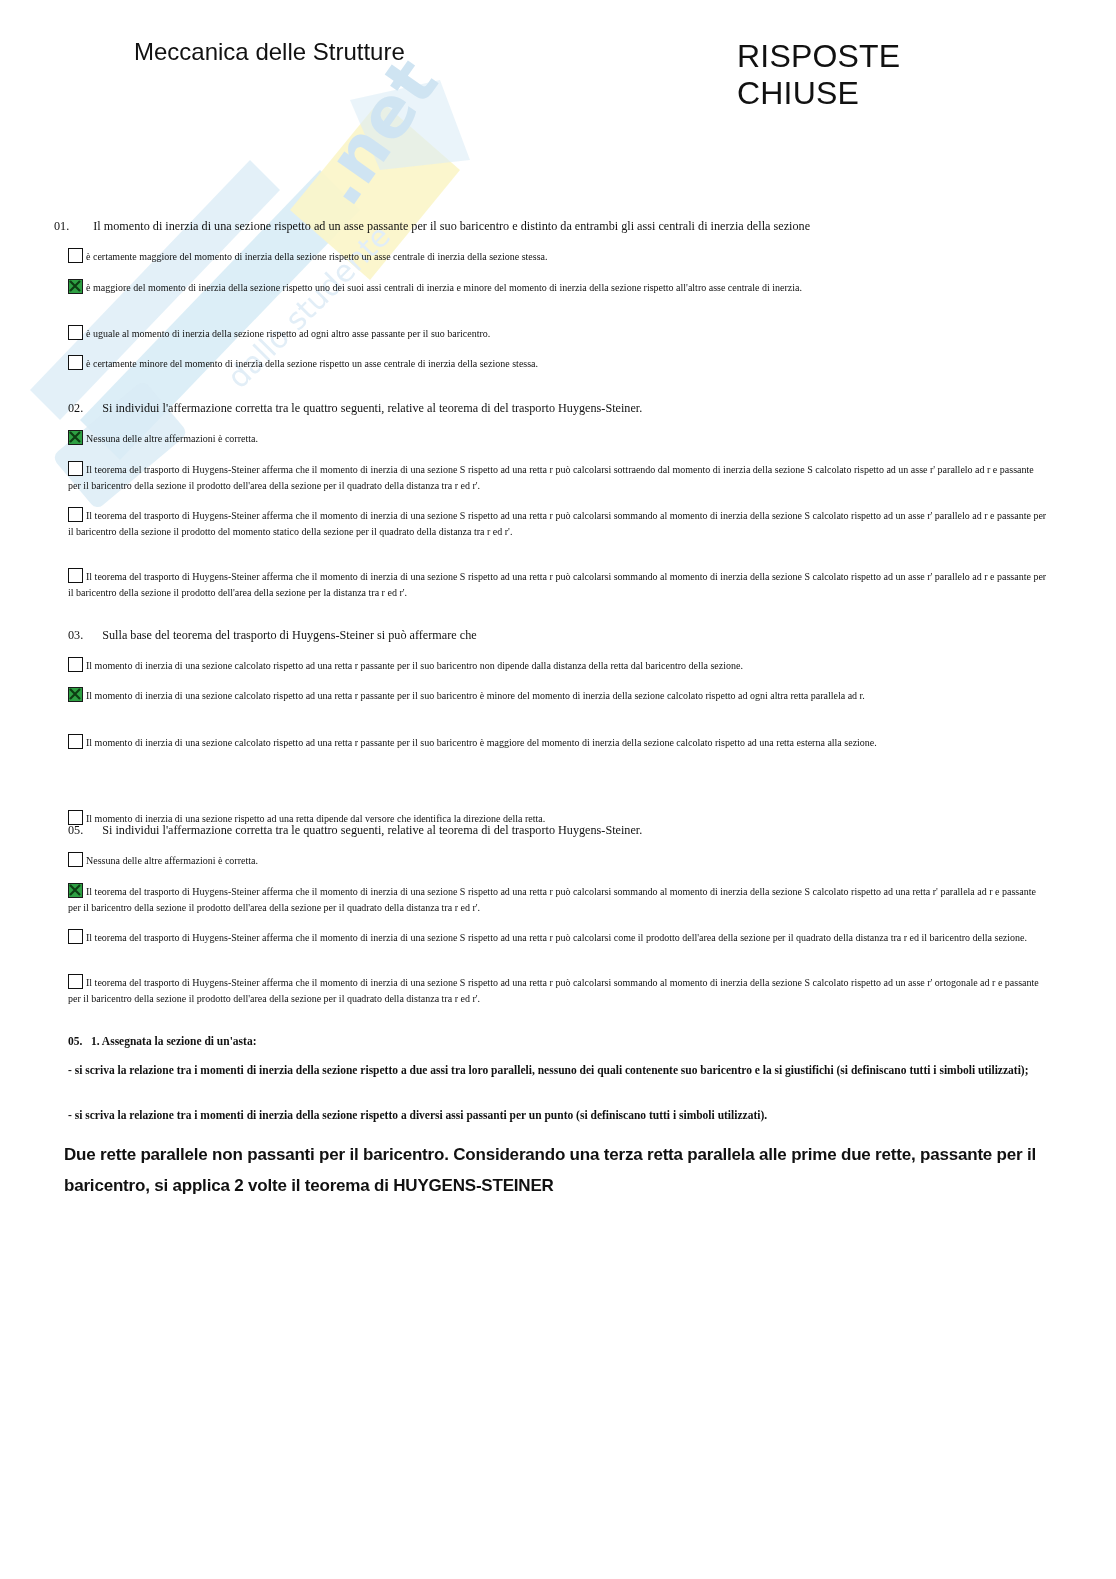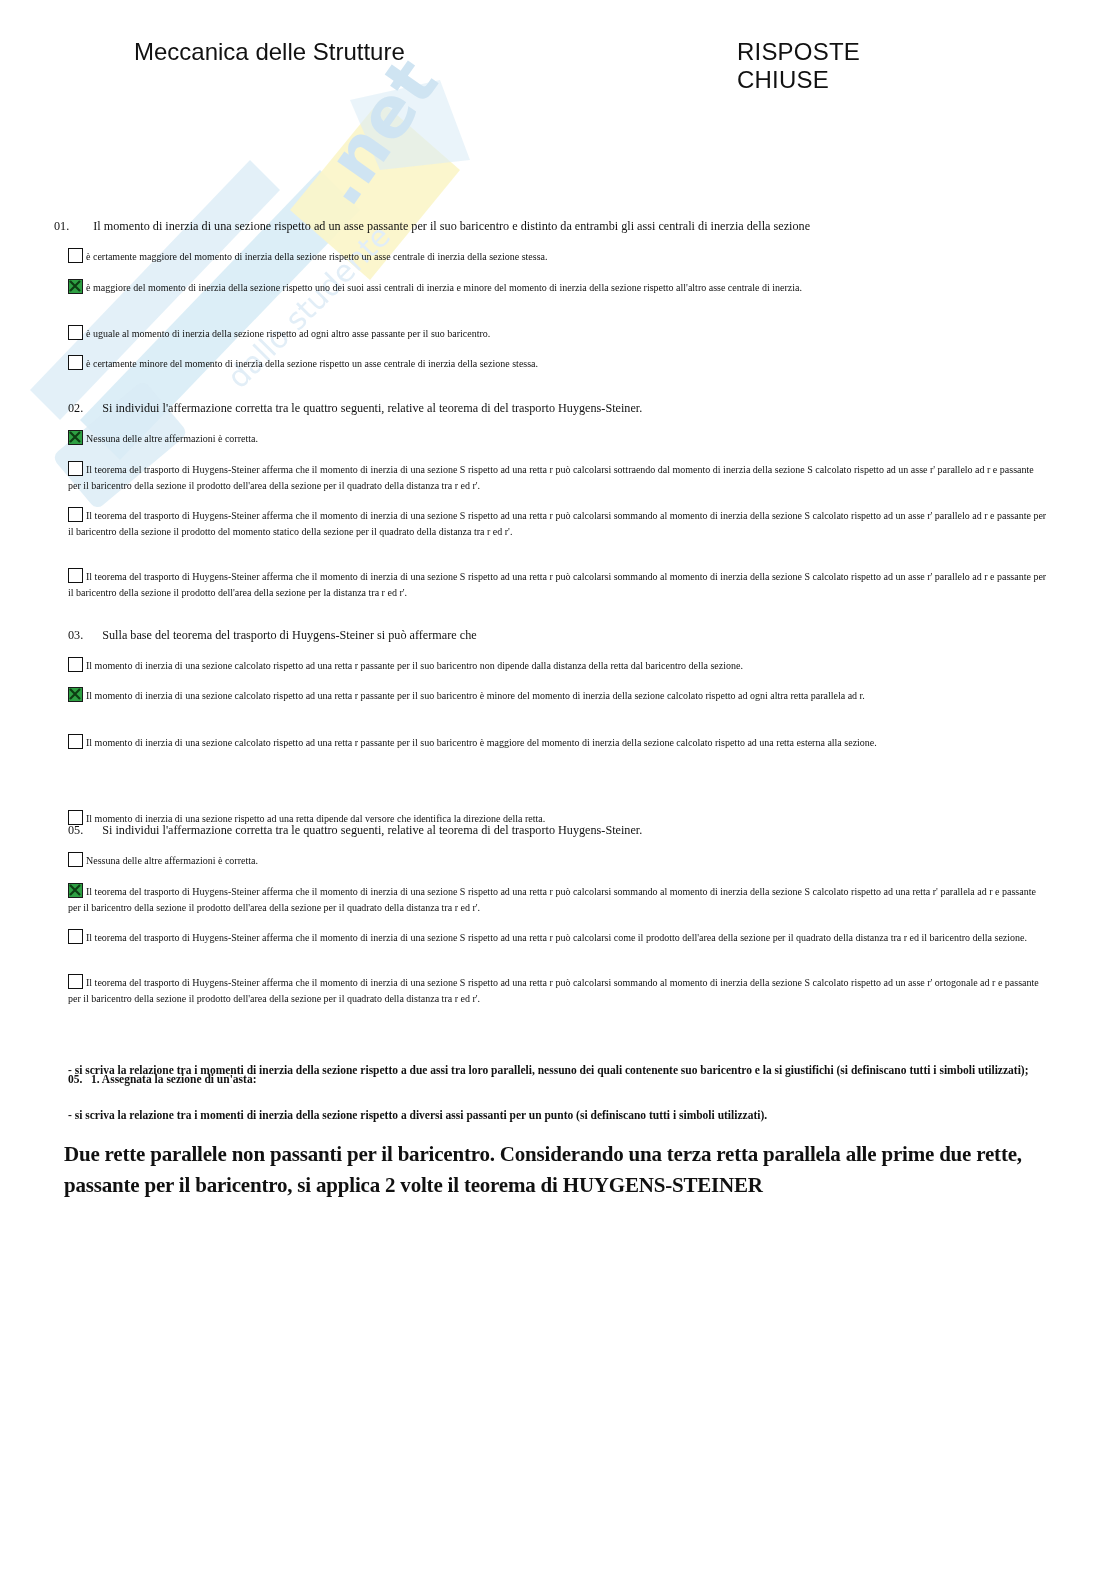--- a/index.html
+++ b/index.html
@@ -2,36 +2,36 @@
 <html><head>
   <meta charset="utf-8">
   <style>
     html, body { margin: 0; padding: 0; background: #ffffff; }
     body { width: 1116px; height: 1579px; position: relative; overflow: hidden; font-family: "Liberation Serif", serif; color: #111; }
 
     .watermark { position: absolute; left: 20px; top: 60px; width: 500px; height: 460px; pointer-events: none; z-index: 0; }
 
     .header { position: absolute; top: 36px; left: 0; width: 900px; height: 36px; z-index: 1; }
     .header .left { position: absolute; left: 134px; top: 2px; font-family: "Liberation Sans", sans-serif; font-size: 24px; color: #111; }
-    .header .right { position: absolute; left: 737px; top: 2px; font-family: "Liberation Sans", sans-serif; font-size: 24px; color: #111; letter-spacing: 0.2px; }
+    .header .right { position: absolute; left: 737px; top: 2px; font-family: "Liberation Sans", sans-serif; font-size: 32px; color: #111; letter-spacing: 0.2px; }
 
     .content { position: absolute; left: 0; top: 0; width: 1116px; z-index: 1; }
 
     .q { position: absolute; left: 68px; width: 980px; font-size: 12.2px; font-weight: normal; line-height: 15px; }
     .q .num { display: inline-block; margin-right: 19px; }
     .q1 .num { margin-left: -14px; margin-right: 24px; }
 
     .opt { position: absolute; left: 68px; width: 980px; font-size: 10px; line-height: 15.5px; }
     .opt .cb { display: inline-block; width: 15px; height: 15px; border: 1.6px solid #111; box-sizing: border-box; vertical-align: -3px; margin-right: 3px; background: #fff; position: relative; }
     .opt .cb.checked { background: #2ea043; border-color: #1a1a1a; }
     .opt .cb.checked svg { position: absolute; left: 0; top: 0; }
 
     .q5 { position: absolute; left: 68px; width: 980px; font-size: 12.2px; font-weight: bold; line-height: 15px; }
 
-    .answer { position: absolute; left: 64px; width: 1010px; font-family: Liberation Serif, serif; font-weight: bold; font-size: 21px; line-height: 31px; color: #111; letter-spacing: -0.2px; }
+    .answer { position: absolute; left: 64px; width: 1010px; font-family: Liberation Sans, sans-serif; font-weight: bold; font-size: 17px; line-height: 31px; color: #111; letter-spacing: -0.2px; }
   </style>
 </head>
 <body>
 
 <svg class="watermark" viewBox="0 0 500 460" xmlns="http://www.w3.org/2000/svg">
   <polygon points="60,360 300,110 340,150 100,400" fill="#d6ebf6" opacity="0.85"></polygon>
   <polygon points="10,330 230,100 260,130 40,360" fill="#dcecf6" opacity="0.8"></polygon>
   <polygon points="270,150 360,40 440,110 350,220" fill="#fbf5c8" opacity="0.9"></polygon>
   <polygon points="330,40 420,20 450,100 360,110" fill="#dcecf6" opacity="0.6"></polygon>
   <text x="330" y="150" transform="rotate(-55 330 150)" font-family="DejaVu Sans, sans-serif" font-weight="bold" font-size="70" fill="#cfe4f2">.net</text>
@@ -111,21 +111,21 @@
           <path d="M1 1 L11 11 M11 1 L1 11" stroke="#0d3d12" stroke-width="2.2"></path>
         </svg></span><span>Il teorema del trasporto di Huygens-Steiner afferma che il momento di inerzia di una sezione S rispetto ad una retta r può calcolarsi sommando al momento di inerzia della sezione S calcolato rispetto ad una retta r' parallela ad r e passante per il baricentro della sezione il prodotto dell'area della sezione per il quadrato della distanza tra r ed r'.</span>
   </div>
   <div class="opt" style="top:929px;">
     <span class="cb"></span><span>Il teorema del trasporto di Huygens-Steiner afferma che il momento di inerzia di una sezione S rispetto ad una retta r può calcolarsi come il prodotto dell'area della sezione per il quadrato della distanza tra r ed il baricentro della sezione.</span>
   </div>
   <div class="opt" style="top:974px;">
     <span class="cb"></span><span>Il teorema del trasporto di Huygens-Steiner afferma che il momento di inerzia di una sezione S rispetto ad una retta r può calcolarsi sommando al momento di inerzia della sezione S calcolato rispetto ad un asse r' ortogonale ad r e passante per il baricentro della sezione il prodotto dell'area della sezione per il quadrato della distanza tra r ed r'.</span>
   </div>
 
-  <div class="q5" style="top:1034px; font-size:11.5px;margin-top:38px;">
+  <div class="q5" style="top:1034px; font-size:11.5px;">
     <span>05.</span>&nbsp;&nbsp;&nbsp;<span>1. Assegnata la sezione di un'asta:</span>
   </div>
   <div class="q5" style="top:1063px; font-size:11.5px;">- si scriva la relazione tra i momenti di inerzia della sezione rispetto a due assi tra loro paralleli, nessuno dei quali contenente suo baricentro e la si giustifichi (si definiscano tutti i simboli utilizzati);</div>
   <div class="q5" style="top:1108px; font-size:11.5px;">- si scriva la relazione tra i momenti di inerzia della sezione rispetto a diversi assi passanti per un punto (si definiscano tutti i simboli utilizzati).</div>
 
   <div class="answer" style="top:1139px;">Due rette parallele non passanti per il baricentro. Considerando una terza retta parallela alle prime due rette, passante per il baricentro, si applica 2 volte il teorema di HUYGENS-STEINER</div>
 
 </div>
 
 </body></html>

